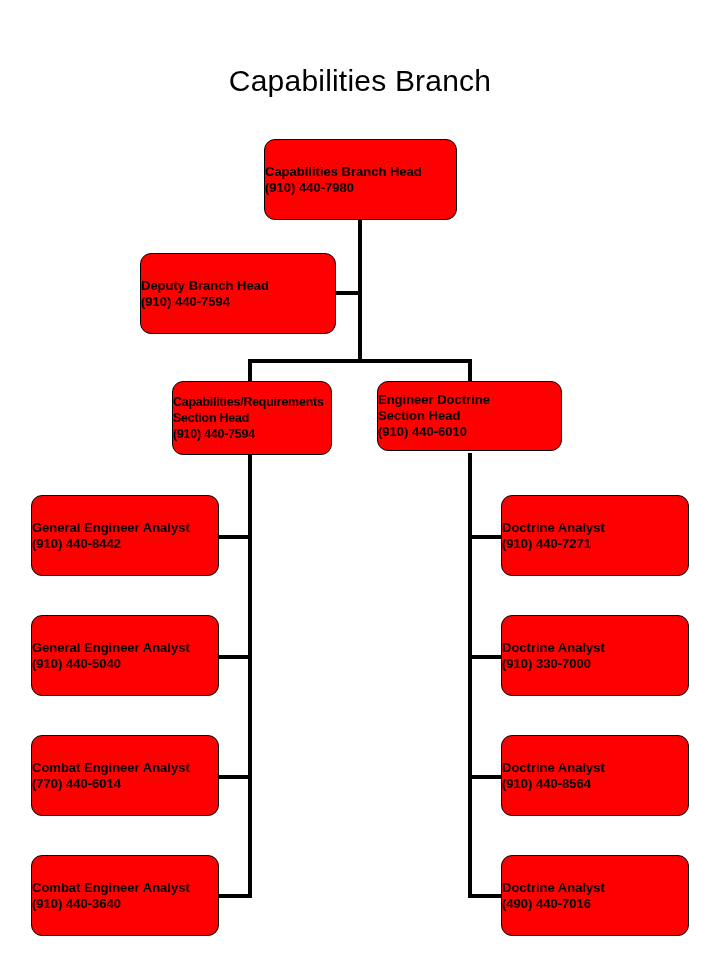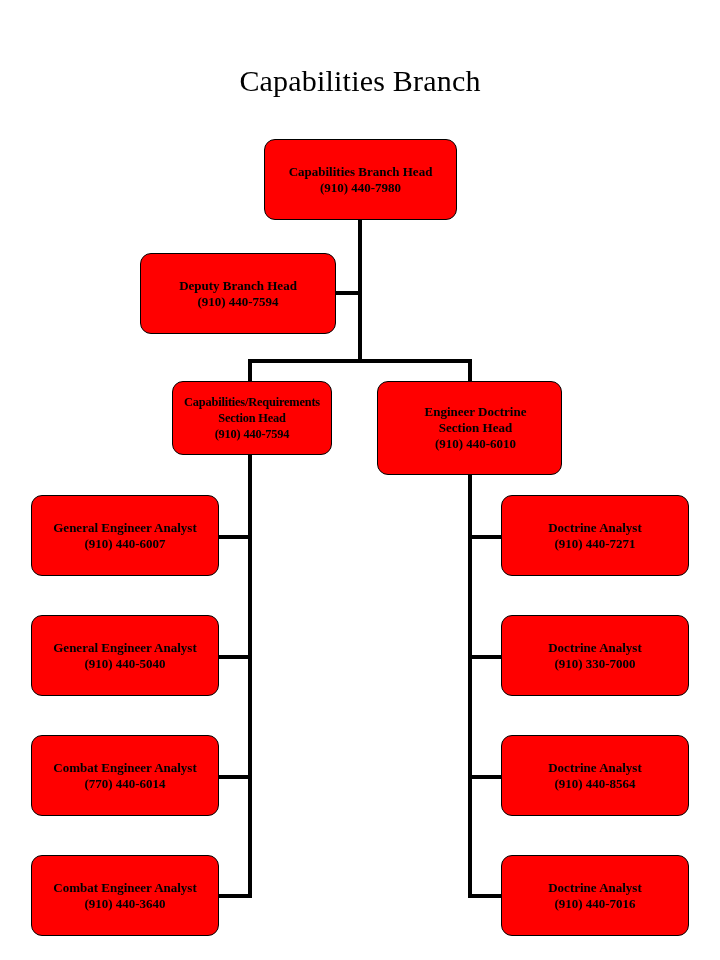--- a/index.html
+++ b/index.html
@@ -6,42 +6,42 @@
     margin: 0;
     padding: 0;
     background: #ffffff;
   }
   #chart-canvas {
     position: relative;
     width: 720px;
     height: 960px;
     background: #ffffff;
     overflow: hidden;
-    font-family: Liberation Serif, serif;
+    font-family: Liberation Sans, sans-serif;
   }
   #chart-title {
     position: absolute;
     left: 0;
     top: 64px;
     width: 720px;
     text-align: center;
     font-size: 30px;
     font-weight: normal;
     color: #000000;
     letter-spacing: 0.2px;
   }
   .node {
     position: absolute;
     background: #FF0000;
     border: 1px solid #000000;
     border-radius: 11px;
     box-sizing: border-box;
     display: flex;
     flex-direction: column;
-    align-items: center;
+    align-items: flex-start;
     justify-content: center;
     color: #000000;
     font-weight: bold;
     font-size: 13px;
     line-height: 16px;
     text-align: center;
     z-index: 3;
     overflow: hidden;
   }
   .node .line {
@@ -98,29 +98,29 @@
     <span class="line">Deputy Branch Head</span>
     <span class="line">(910) 440-7594</span>
   </div>
 
   <div class="node tight" style="left:172px; top:381px; width:160px; height:74px;">
     <span class="line">Capabilities/Requirements</span>
     <span class="line">Section Head</span>
     <span class="line">(910) 440-7594</span>
   </div>
 
-  <div class="node" style="left:377px; top:381px; width:185px; height:94px;padding-left:12px;">
+  <div class="node" style="left:377px; top:381px; width:185px; height:70px;">
     <span class="line">Engineer Doctrine</span>
     <span class="line">Section Head</span>
     <span class="line">(910) 440-6010</span>
   </div>
 
   <div class="node" style="left:31px; top:495px; width:188px; height:81px;">
     <span class="line">General Engineer Analyst</span>
-    <span class="line">(910) 440-6007</span>
+    <span class="line">(910) 440-8442</span>
   </div>
   <div class="node" style="left:31px; top:615px; width:188px; height:81px;">
     <span class="line">General Engineer Analyst</span>
     <span class="line">(910) 440-5040</span>
   </div>
   <div class="node" style="left:31px; top:735px; width:188px; height:81px;">
     <span class="line">Combat Engineer Analyst</span>
     <span class="line">(770) 440-6014</span>
   </div>
   <div class="node" style="left:31px; top:855px; width:188px; height:81px;">
@@ -135,16 +135,16 @@
   <div class="node" style="left:501px; top:615px; width:188px; height:81px;">
     <span class="line">Doctrine Analyst</span>
     <span class="line">(910) 330-7000</span>
   </div>
   <div class="node" style="left:501px; top:735px; width:188px; height:81px;">
     <span class="line">Doctrine Analyst</span>
     <span class="line">(910) 440-8564</span>
   </div>
   <div class="node" style="left:501px; top:855px; width:188px; height:81px;">
     <span class="line">Doctrine Analyst</span>
-    <span class="line">(910) 440-7016</span>
+    <span class="line">(490) 440-7016</span>
   </div>
 
 </div>
 
 </body></html>

